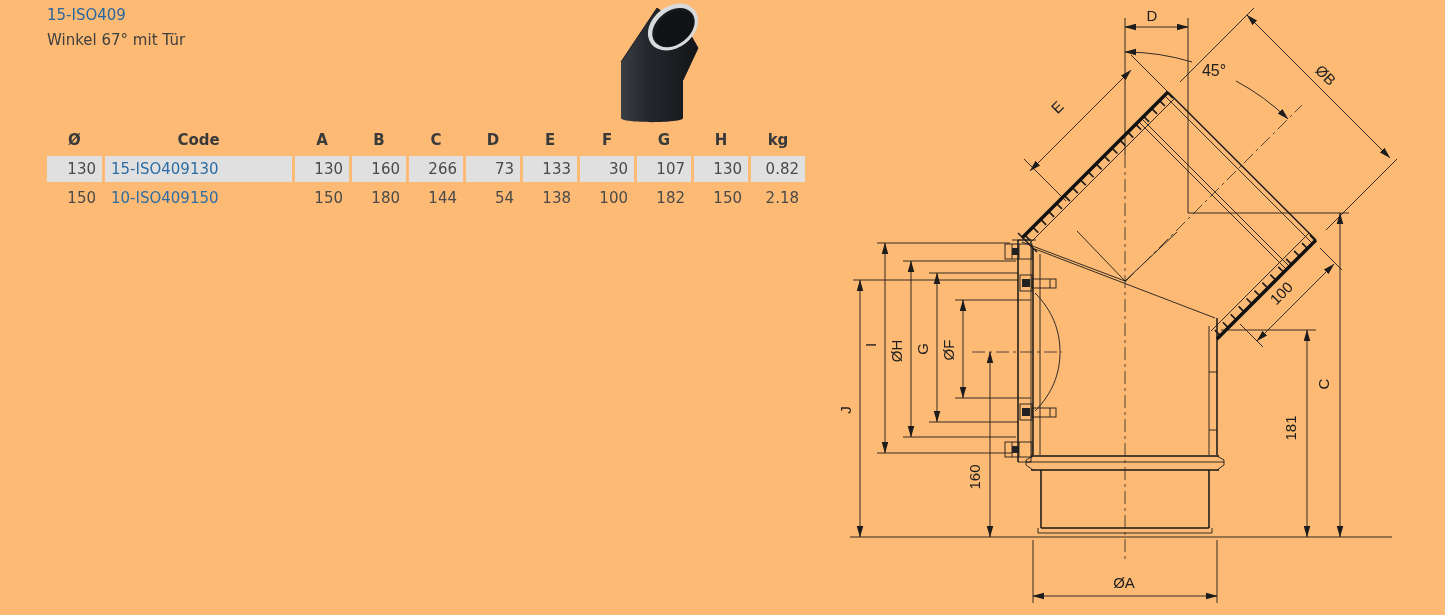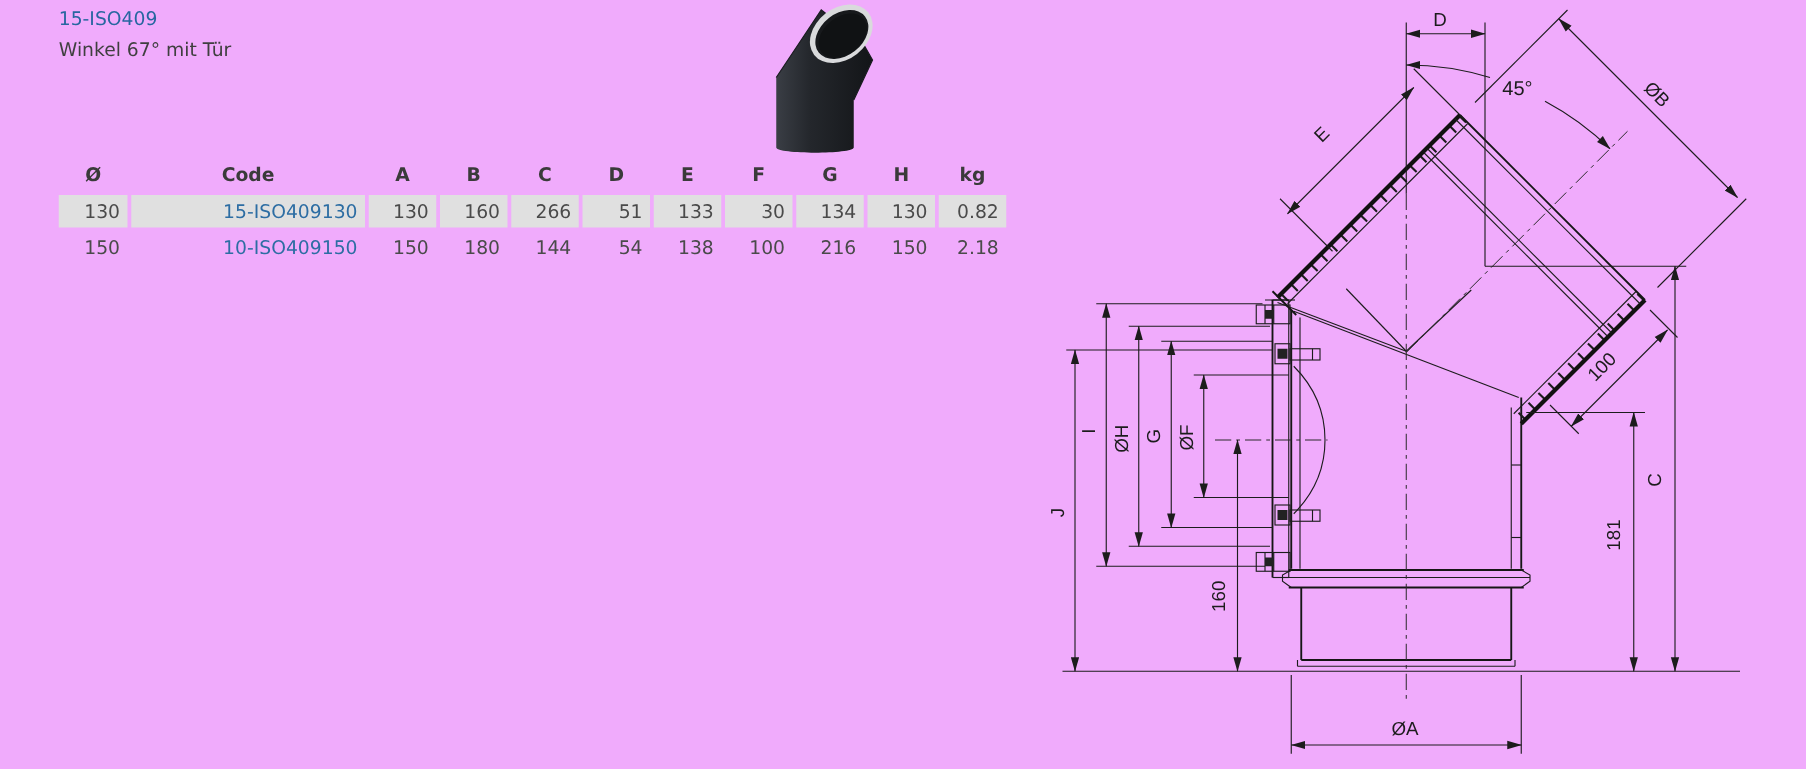--- a/index.html
+++ b/index.html
@@ -1,27 +1,27 @@
 <!DOCTYPE html>
 <html><head>
 <meta charset="utf-8">
 <style>
   html,body{margin:0;padding:0;background:#fff;}
-  .stage{position:relative;width:1445px;height:615px;background:#f0abfc;overflow:hidden;
+  .stage{position:relative;width:1445px;height:615px;background:#fdba74;overflow:hidden;
          font-family:"DejaVu Sans","Liberation Sans",sans-serif;}
   .hdr{position:absolute;left:47px;top:6px;}
   .code-link{display:block;font-size:15px;color:#2766a0;text-decoration:none;margin:0 0 7px 0;}
   .subtitle{font-size:15px;color:#3f3f3f;}
   table.dim{position:absolute;left:44px;top:124px;border-collapse:separate;border-spacing:3px;
             font-size:15px;color:#4a4a4a;}
   table.dim th{font-weight:bold;color:#3a3a3a;text-align:center;padding:2px 6px;height:22px;}
   table.dim td{height:22px;padding:2px 6px;}
   td.num{text-align:right;min-width:42px;}
   td.dianum{min-width:43px;text-align:right;}
-  td.codecell{min-width:175px;text-align:right;}
+  td.codecell{min-width:175px;text-align:left;}
   td.codecell a{color:#2d6da3;text-decoration:none;}
   tr.hl td{background:#e0e0e0;}
   svg text.lbl{font-family:"Liberation Sans","DejaVu Sans",sans-serif;font-size:15px;fill:#1c1c1c;}
   svg text.lblb{font-size:16px;}
   .t{stroke:#1c1c1c;stroke-width:0.9;fill:none;}
   .m{stroke:#161616;stroke-width:1.5;fill:none;}
   .w{stroke:#111;stroke-width:3.4;fill:none;}
   .hatch{stroke:#1d1d1d;stroke-width:7;fill:none;stroke-dasharray:1.7 9.5;}
   .cl{stroke:#2a2a2a;stroke-width:0.8;fill:none;stroke-dasharray:13 4 3 4;}
   .dln{stroke:#1c1c1c;stroke-width:0.9;fill:none;}
@@ -69,37 +69,37 @@
         <th>kg</th>
       </tr>
     </thead>
     <tbody>
       <tr class="hl">
         <td class="dianum">130</td>
         <td class="codecell"><a href="#">15-ISO409130</a></td>
         <td class="num">130</td>
         <td class="num">160</td>
         <td class="num">266</td>
-        <td class="num">51</td>
+        <td class="num">73</td>
         <td class="num">133</td>
         <td class="num">30</td>
-        <td class="num">134</td>
+        <td class="num">107</td>
         <td class="num">130</td>
         <td class="num">0.82</td>
       </tr>
       <tr>
         <td class="dianum">150</td>
         <td class="codecell"><a href="#">10-ISO409150</a></td>
         <td class="num">150</td>
         <td class="num">180</td>
         <td class="num">144</td>
         <td class="num">54</td>
         <td class="num">138</td>
         <td class="num">100</td>
-        <td class="num">216</td>
+        <td class="num">182</td>
         <td class="num">150</td>
         <td class="num">2.18</td>
       </tr>
     </tbody>
   </table>
 
   <svg style="position:absolute;left:825px;top:0;" width="620" height="615" viewBox="825 0 620 615">
     <defs>
       <marker id="ar" viewBox="0 0 12 8" refX="11.5" refY="4" markerWidth="13" markerHeight="9" orient="auto-start-reverse">
         <path d="M0,0.6 L12,4 L0,7.4 Z" fill="#1c1c1c"></path>

